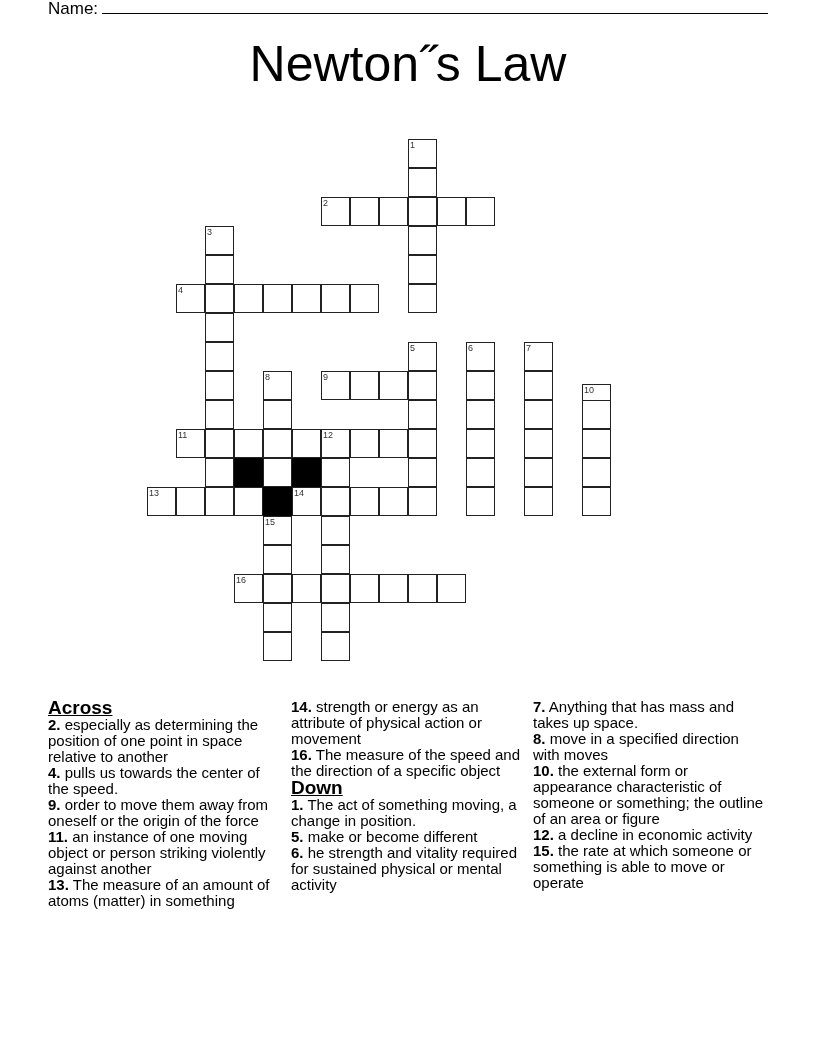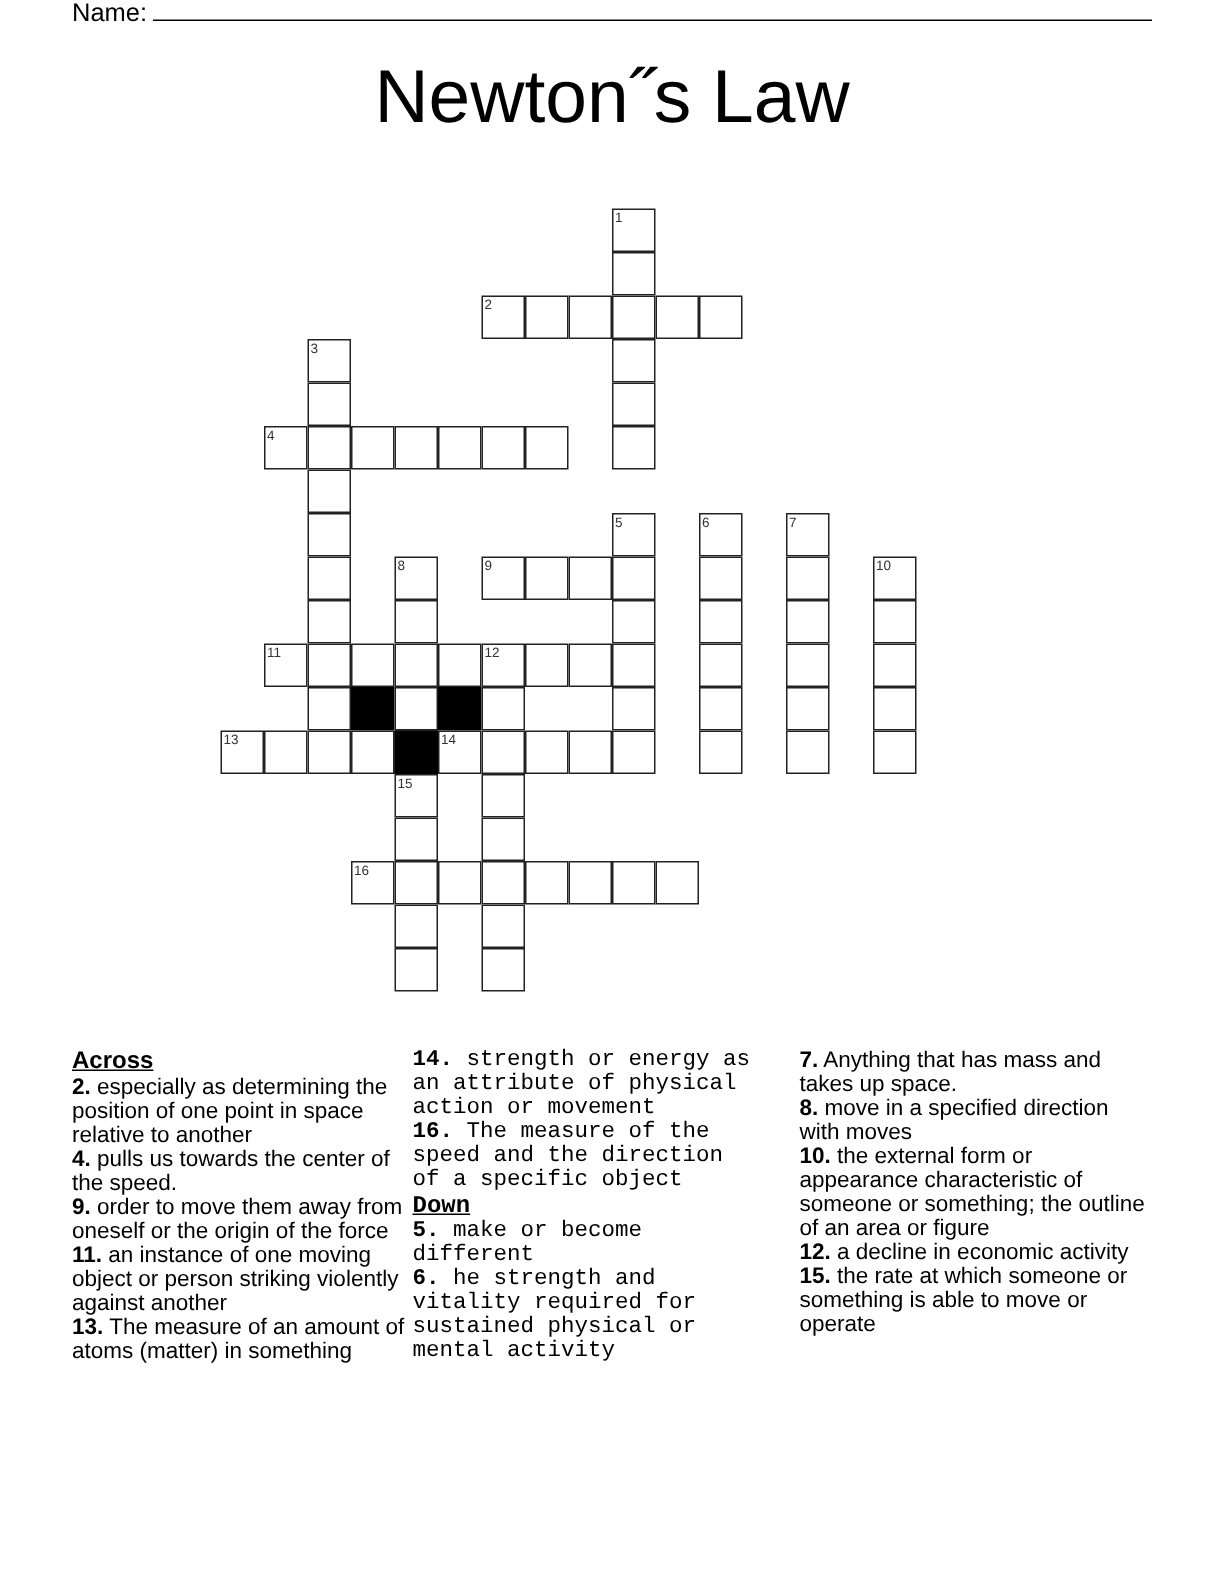--- a/index.html
+++ b/index.html
@@ -6,21 +6,21 @@
   body { width: 816px; height: 1056px; position: relative; overflow: hidden;
          font-family: "Liberation Sans", sans-serif; color: #000; }
   .name-line { position: absolute; left: 48px; top: -2px; font-size: 17px; line-height: 20px; white-space: nowrap; }
   .name-line .blank { display: inline-block; width: 666px; border-bottom: 1px solid #000; height: 15px; vertical-align: baseline; margin-left: 4px; }
   .title { position: absolute; left: 0; top: 34px; width: 816px; text-align: center; font-size: 50px; line-height: 60px; }
   .grid { position: absolute; left: 0; top: 0; width: 816px; height: 700px; }
   .cell { position: absolute; width: 29px; height: 29px; box-sizing: border-box; border: 1.5px solid #222; background: #fff; }
   .cell.black { background: #000; border-color: #000; }
   .cell .num { position: absolute; left: 1px; top: 0px; font-size: 9px; line-height: 10px; color: #333; }
   .clues { position: absolute; top: 699px; font-size: 15px; line-height: 16px; width: 232px; }
-  .clues h3 { margin: 0; font-size: 16px; line-height: 18px; font-weight: bold; text-decoration: underline; }
+  .clues h3 { margin: 0; font-size: 19px; line-height: 18px; font-weight: bold; text-decoration: underline; }
   .clue { margin: 0; }
   .clue b { font-weight: bold; }
 </style>
 </head>
 <body>
 
 <div class="name-line">
   <span>Name:</span><span class="blank"></span>
 </div>
 
@@ -71,21 +71,21 @@
       <span class="num">8</span>
     </div>
     <div class="cell" style="left: 321px; top: 371px;">
       <span class="num">9</span>
     </div>
     <div class="cell" style="left: 350px; top: 371px;"></div>
     <div class="cell" style="left: 379px; top: 371px;"></div>
     <div class="cell" style="left: 408px; top: 371px;"></div>
     <div class="cell" style="left: 466px; top: 371px;"></div>
     <div class="cell" style="left: 524px; top: 371px;"></div>
-    <div class="cell" style="left: 582px; top: 371px;">
+    <div class="cell" style="left: 582px; top: 384px;">
       <span class="num">10</span>
     </div>
     <div class="cell" style="left: 205px; top: 400px;"></div>
     <div class="cell" style="left: 263px; top: 400px;"></div>
     <div class="cell" style="left: 408px; top: 400px;"></div>
     <div class="cell" style="left: 466px; top: 400px;"></div>
     <div class="cell" style="left: 524px; top: 400px;"></div>
     <div class="cell" style="left: 582px; top: 400px;"></div>
     <div class="cell" style="left: 176px; top: 429px;">
       <span class="num">11</span>
@@ -153,24 +153,25 @@
 
 <div class="clues" style="left:48px;">
   <h3>Across</h3>
   <p class="clue"><b>2.</b><span> especially as determining the position of one point in space relative to another</span></p>
   <p class="clue"><b>4.</b><span> pulls us towards the center of the speed.</span></p>
   <p class="clue"><b>9.</b><span> order to move them away from oneself or the origin of the force</span></p>
   <p class="clue"><b>11.</b><span> an instance of one moving object or person striking violently against another</span></p>
   <p class="clue"><b>13.</b><span> The measure of an amount of atoms (matter) in something</span></p>
 </div>
 
-<div class="clues" style="left:275px;font-family:Liberation Mono, monospace;">
+<div class="clues" style="left:291px;">
   <p class="clue"><b>14.</b><span> strength or energy as an attribute of physical action or movement</span></p>
   <p class="clue"><b>16.</b><span> The measure of the speed and the direction of a specific object</span></p>
   <h3>Down</h3>
+  <p class="clue"><b>1.</b><span> The act of something moving, a change in position.</span></p>
   <p class="clue"><b>5.</b><span> make or become different</span></p>
   <p class="clue"><b>6.</b><span> he strength and vitality required for sustained physical or mental activity</span></p>
 </div>
 
 <div class="clues" style="left:533px;">
   <p class="clue"><b>7.</b><span> Anything that has mass and takes up space.</span></p>
   <p class="clue"><b>8.</b><span> move in a specified direction with moves</span></p>
   <p class="clue"><b>10.</b><span> the external form or appearance characteristic of someone or something; the outline of an area or figure</span></p>
   <p class="clue"><b>12.</b><span> a decline in economic activity</span></p>
   <p class="clue"><b>15.</b><span> the rate at which someone or something is able to move or operate</span></p>

